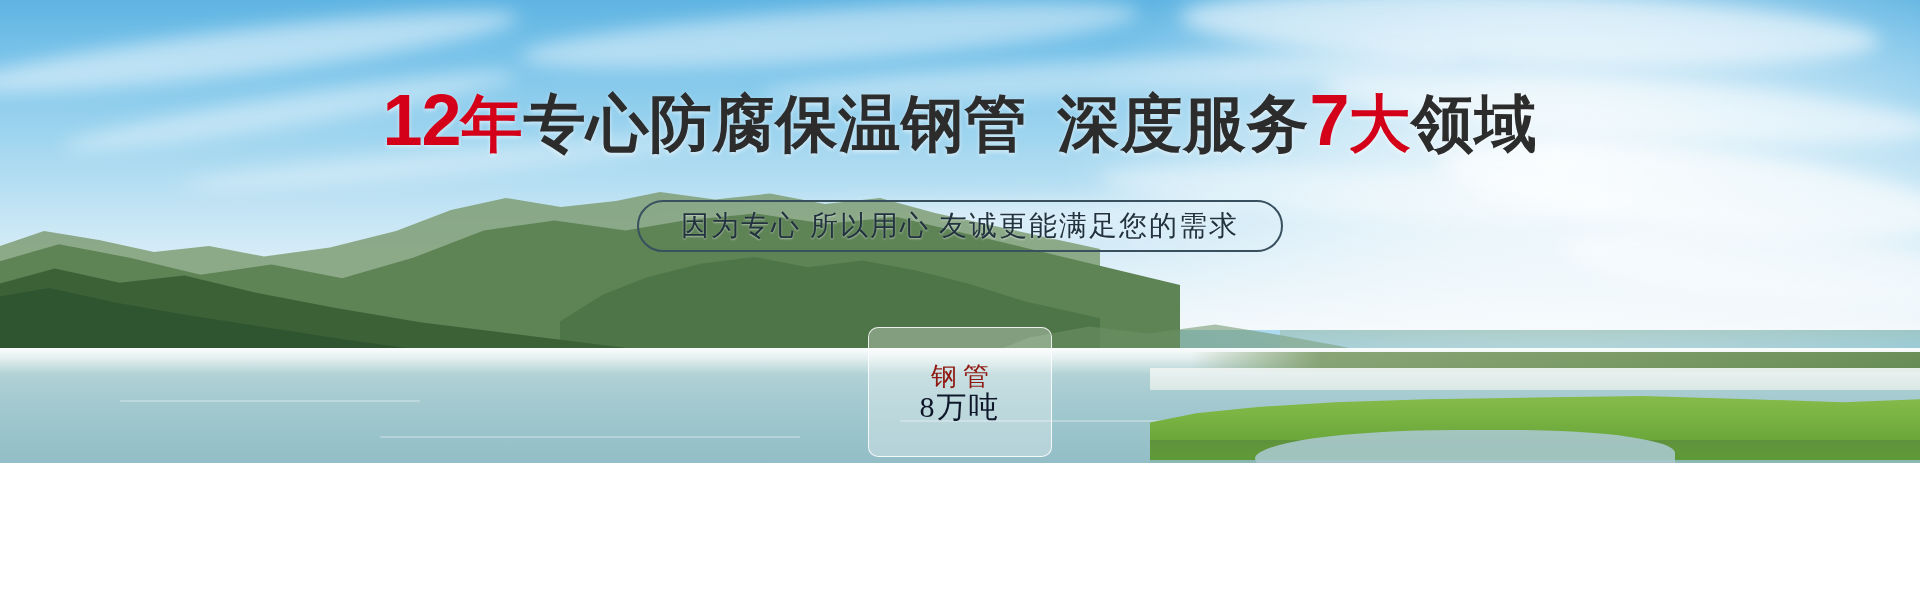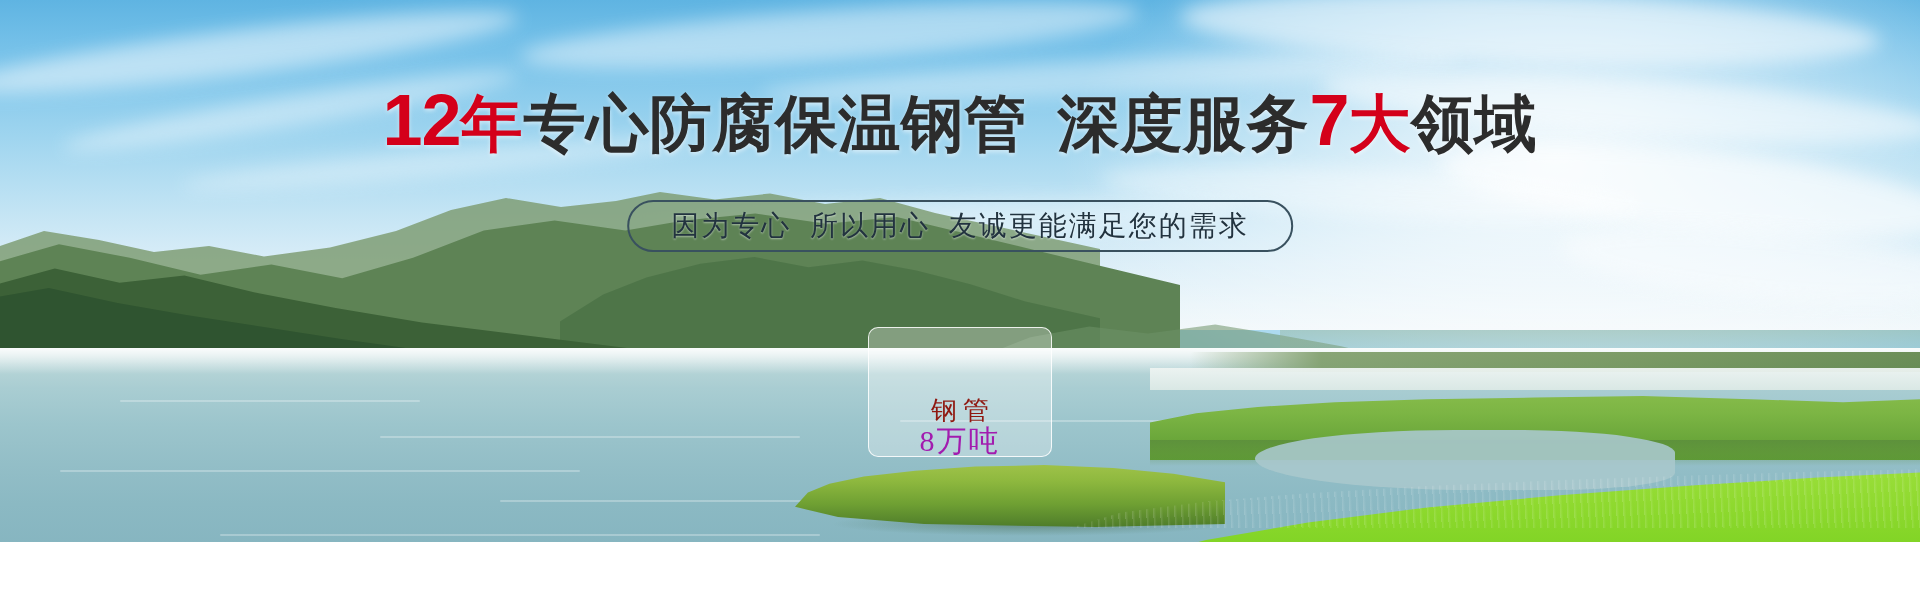--- a/index.html
+++ b/index.html
@@ -7,21 +7,21 @@
     padding: 0;
     background: #ffffff;
   }
   body {
     font-family: "Liberation Sans", sans-serif;
   }
 
   .banner {
     position: relative;
     width: 1920px;
-    height: 542px;
+    height: 463px;
     overflow: hidden;
     background: #9fd4ee;
   }
 
   
   .sky {
     position: absolute;
     left: 0; top: 0;
     width: 1920px;
     height: 330px;
@@ -271,21 +271,21 @@
     height: 52px;
     padding: 0 42px;
     display: flex;
     align-items: center;
     justify-content: center;
     border: 2px solid #39515f;
     border-radius: 28px;
     box-sizing: border-box;
   }
   .subtitle-text {
-    font-family: Liberation Mono, monospace;
+    font-family: Liberation Serif, serif;
     font-size: 28px;
     letter-spacing: 2px;
     color: #22333f;
     white-space: nowrap;
     text-shadow: 0 1px 2px rgba(255,255,255,.5);
   }
 
   
   .stats {
     position: absolute;
@@ -298,36 +298,36 @@
   .stat-card {
     width: 184px;
     height: 130px;
     box-sizing: border-box;
     border: 1px solid rgba(255,255,255,.85);
     border-radius: 10px;
     background: rgba(255,255,255,.30);
     display: flex;
     flex-direction: column;
     align-items: center;
-    justify-content: flex-end;
+    justify-content: center;
     gap: 3px;
   }
   .stat-label {
     font-family: "Liberation Sans", sans-serif;
     font-size: 26px;
     letter-spacing: 6px;
     text-indent: 6px;
     color: #8f1810;
     line-height: 1;
   }
   .stat-value {
     font-family: "Liberation Serif", serif;
     font-size: 30px;
     letter-spacing: 2px;
-    color: #a21caf;
+    color: #0f172a;
     line-height: 1;
   }
   .stat-value sup {
     font-size: 17px;
     vertical-align: super;
     line-height: 0;
   }
 </style>
 </head>
 <body>

